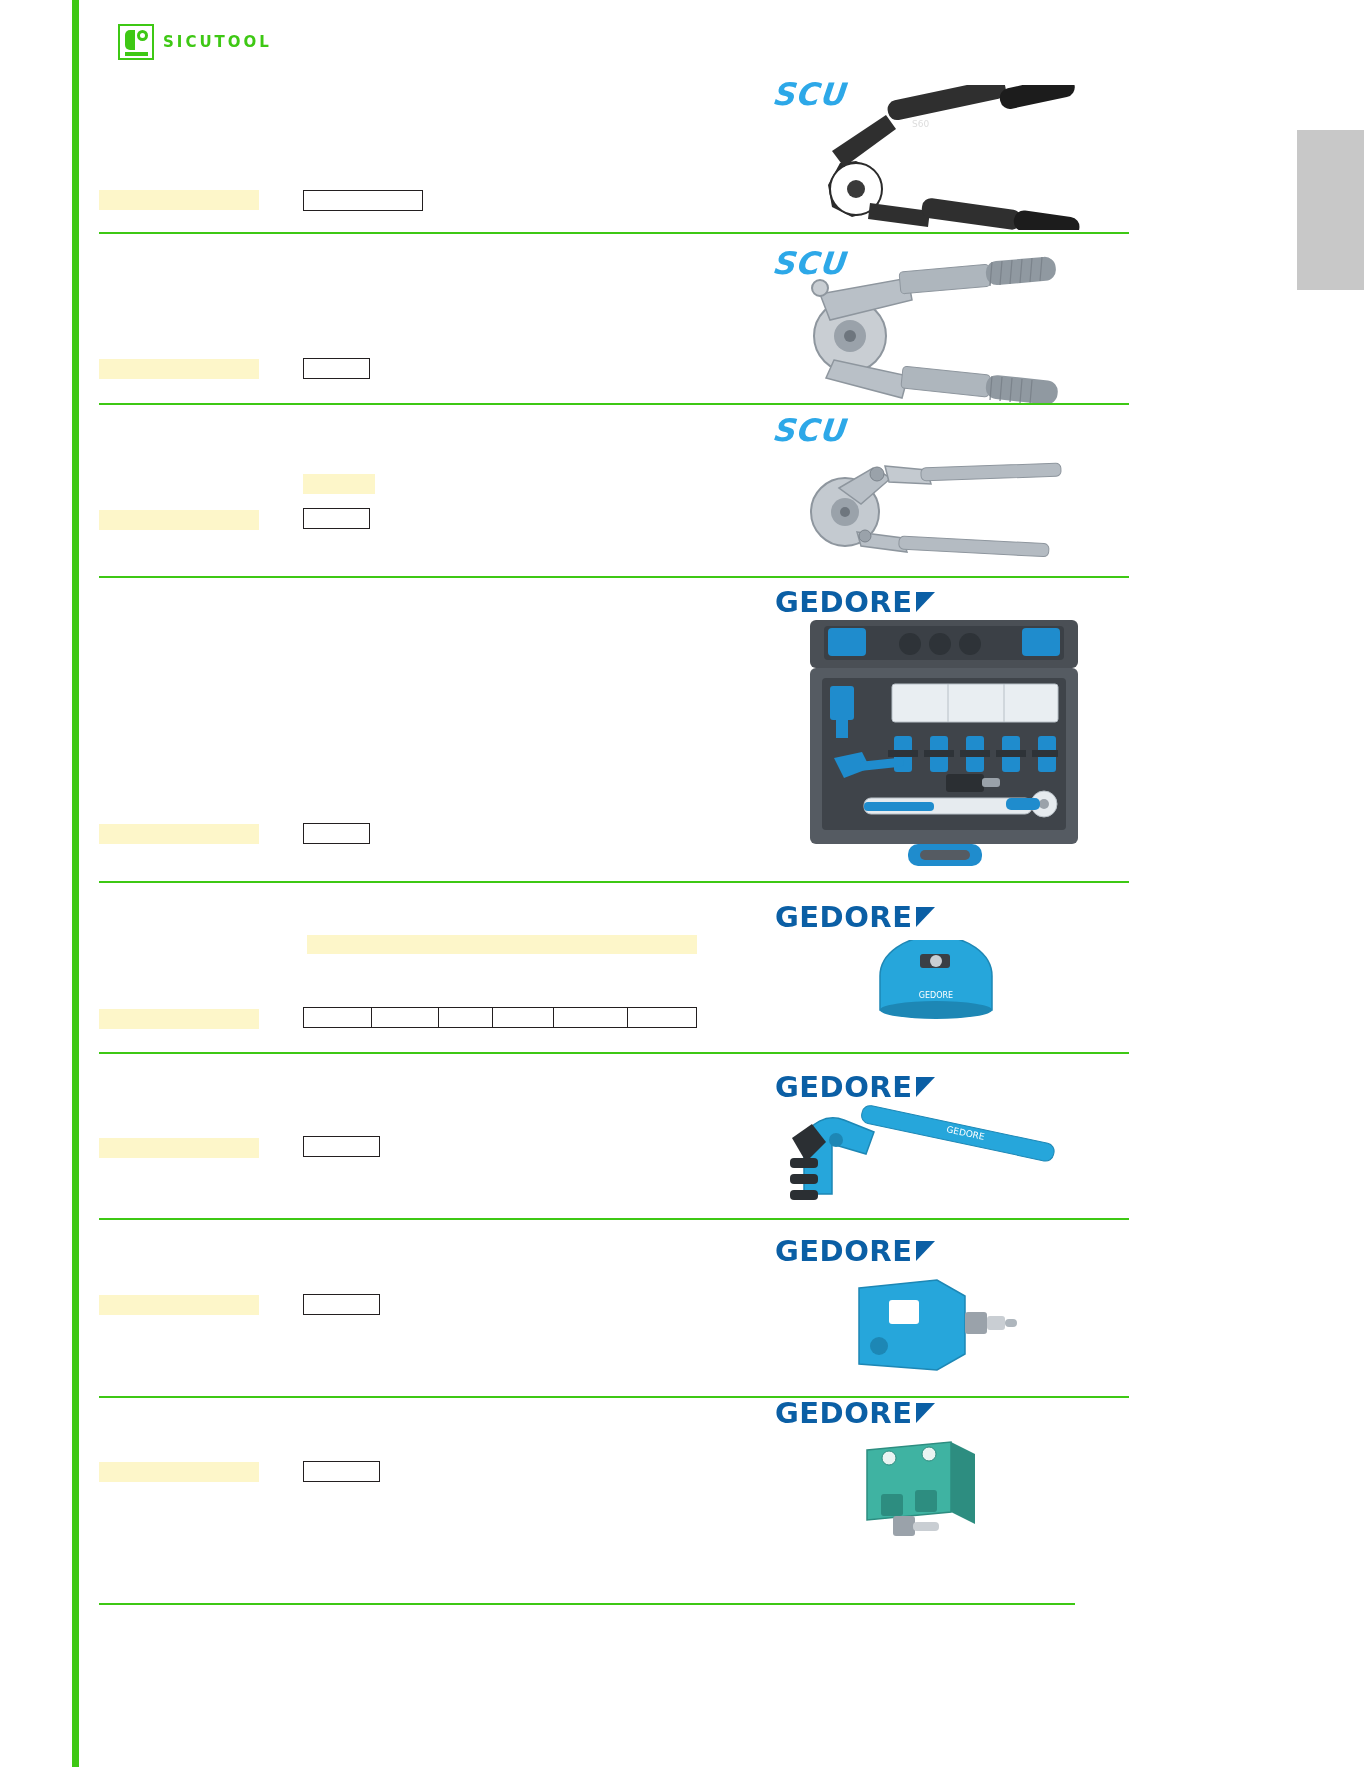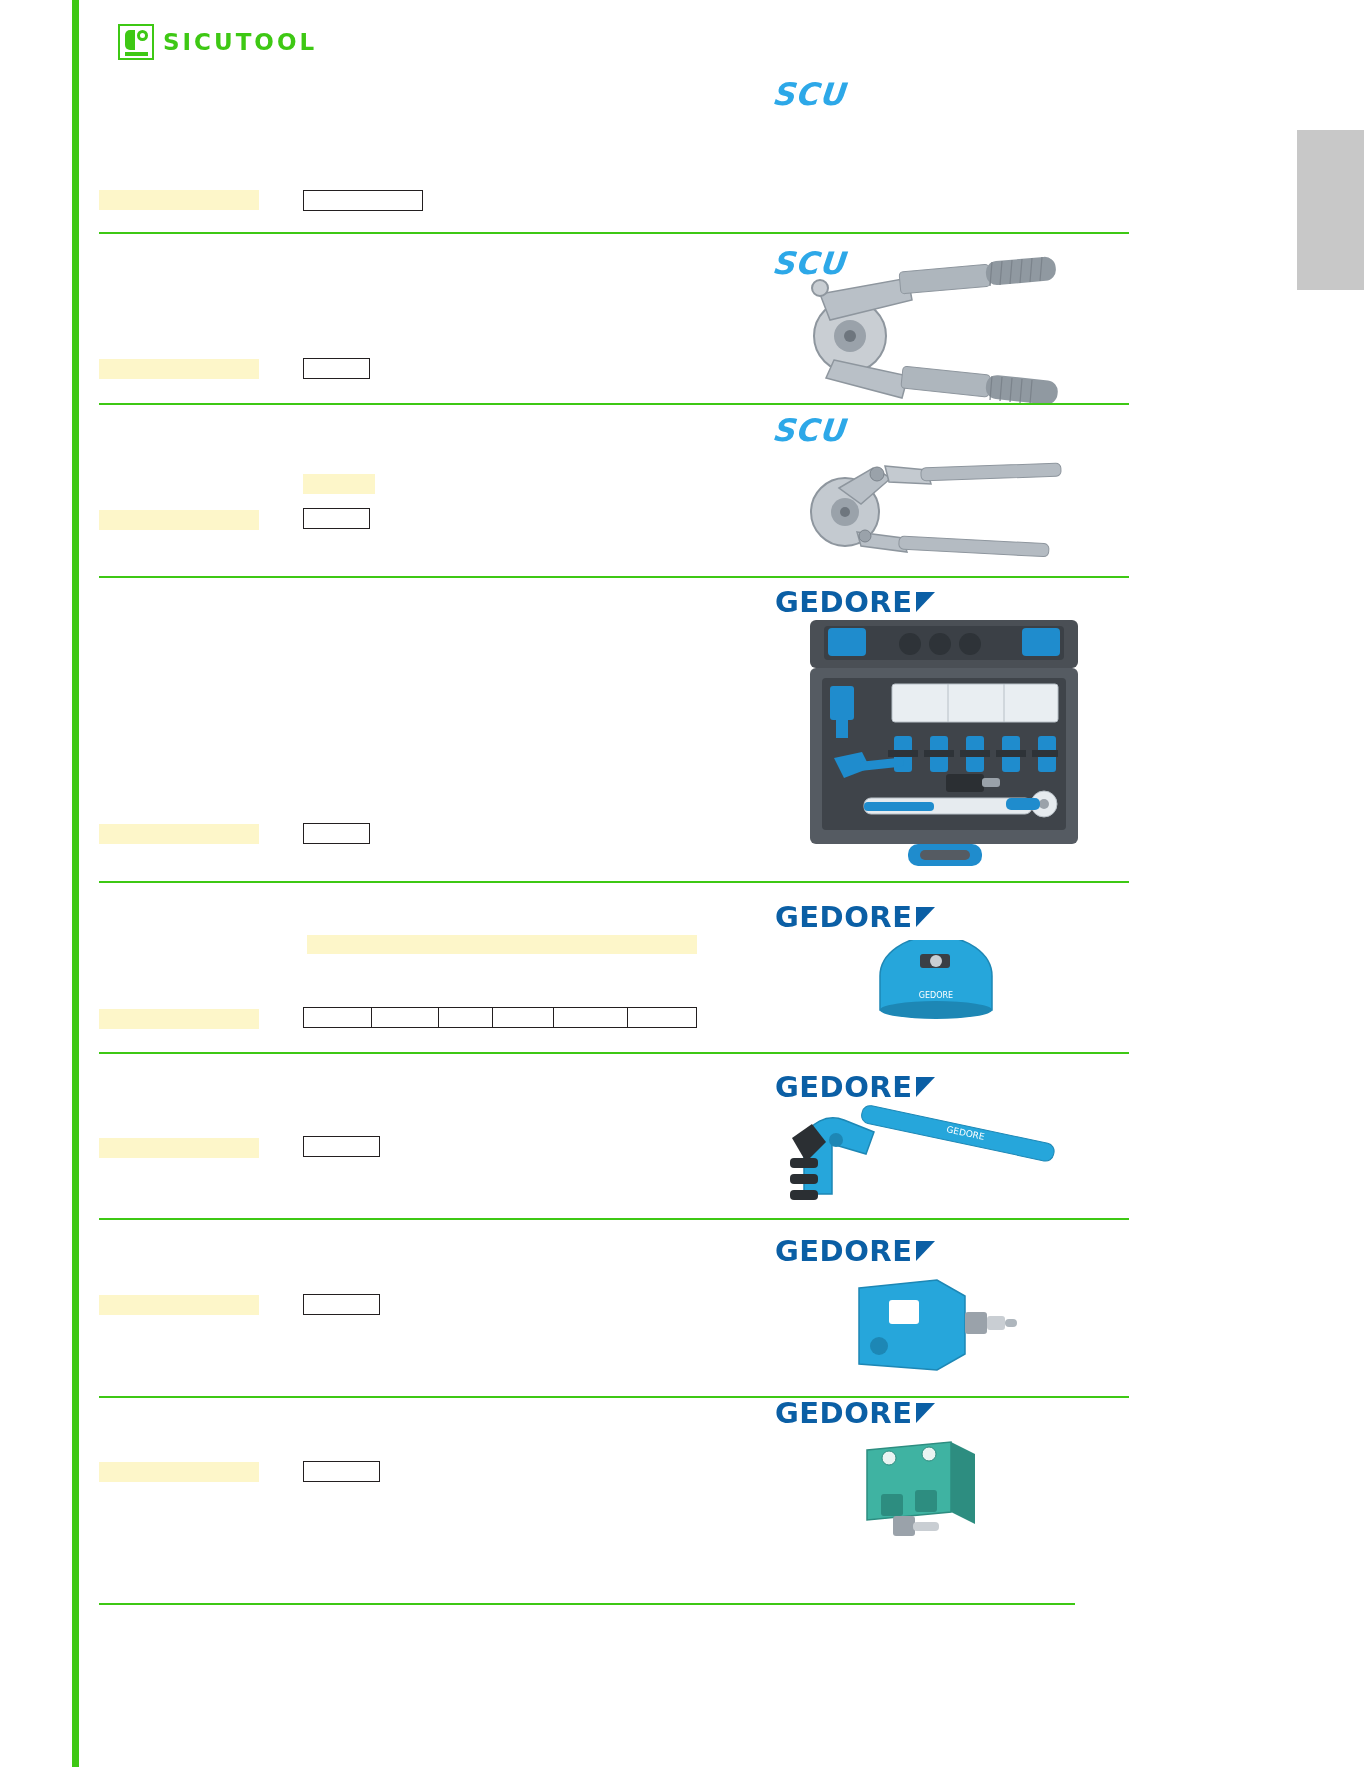--- a/index.html
+++ b/index.html
@@ -75,21 +75,21 @@
     position: absolute;
     left: 5px;
     top: 26px;
     width: 23px;
     height: 4px;
     background: #3ec814;
   }
   .logo-text {
     font-family: "DejaVu Sans", sans-serif;
     font-weight: bold;
-    font-size: 23px;
+    font-size: 15px;
     letter-spacing: 3px;
     color: #3ec814;
   }
   .row-sep {
     position: absolute;
     left: 99px;
     width: 1030px;
     height: 2px;
     background: #3ec814;
   }
@@ -171,20 +171,34 @@
   <div class="logo">
     <div class="logo-mark">
       <div class="g1"></div>
         <div class="g2"></div>
         <div class="g3"></div>
     </div>
     <div class="logo-text">SICUTOOL</div>
   </div>
 
   <div class="brand brand-scu" style="left:775px; top:76px;">SCU</div>
+  <div class="prod" style="left:770px; top:85px;">
+    <svg width="310" height="145" viewBox="0 0 310 145">
+      <path d="M70 78 L58 100 L62 122 L82 132 L104 126 L112 104 L104 84 L86 76 Z" fill="#2b2b2b"></path>
+      <circle cx="86" cy="104" r="26" fill="#ffffff" stroke="#2b2b2b" stroke-width="2"></circle>
+      <circle cx="86" cy="104" r="9" fill="#3a3a3a"></circle>
+      <path d="M62 66 L116 30 L126 44 L74 82 Z" fill="#2f2f2f"></path>
+      <rect x="118" y="17" width="120" height="20" rx="9" transform="rotate(-12 118 27)" fill="#2f2f2f"></rect>
+      <rect x="230" y="5" width="76" height="21" rx="10" transform="rotate(-12 230 15)" fill="#1c1c1c"></rect>
+      <path d="M100 118 L160 126 L158 142 L98 134 Z" fill="#2f2f2f"></path>
+      <rect x="152" y="112" width="100" height="20" rx="9" transform="rotate(8 152 122)" fill="#2f2f2f"></rect>
+      <rect x="244" y="124" width="66" height="21" rx="10" transform="rotate(8 244 134)" fill="#1c1c1c"></rect>
+      <text x="142" y="42" font-family="DejaVu Sans, sans-serif" font-size="9" fill="#dddddd">S60</text>
+    </svg>
+  </div>
   <div class="hl" style="left:99px; top:190px; width:160px;"></div>
   <div class="box" style="left:303px; top:190px; width:120px;"></div>
   <div class="row-sep" style="top:232px;"></div>
 
   <div class="brand brand-scu" style="left:775px; top:245px;">SCU</div>
   <div class="prod" style="left:790px; top:248px;">
     <svg width="290" height="155" viewBox="0 0 290 155">
       <circle cx="60" cy="88" r="36" fill="#c9ced3" stroke="#8e969e" stroke-width="2"></circle>
       <circle cx="60" cy="88" r="16" fill="#9aa2aa"></circle>
       <circle cx="60" cy="88" r="6" fill="#6e767e"></circle>

